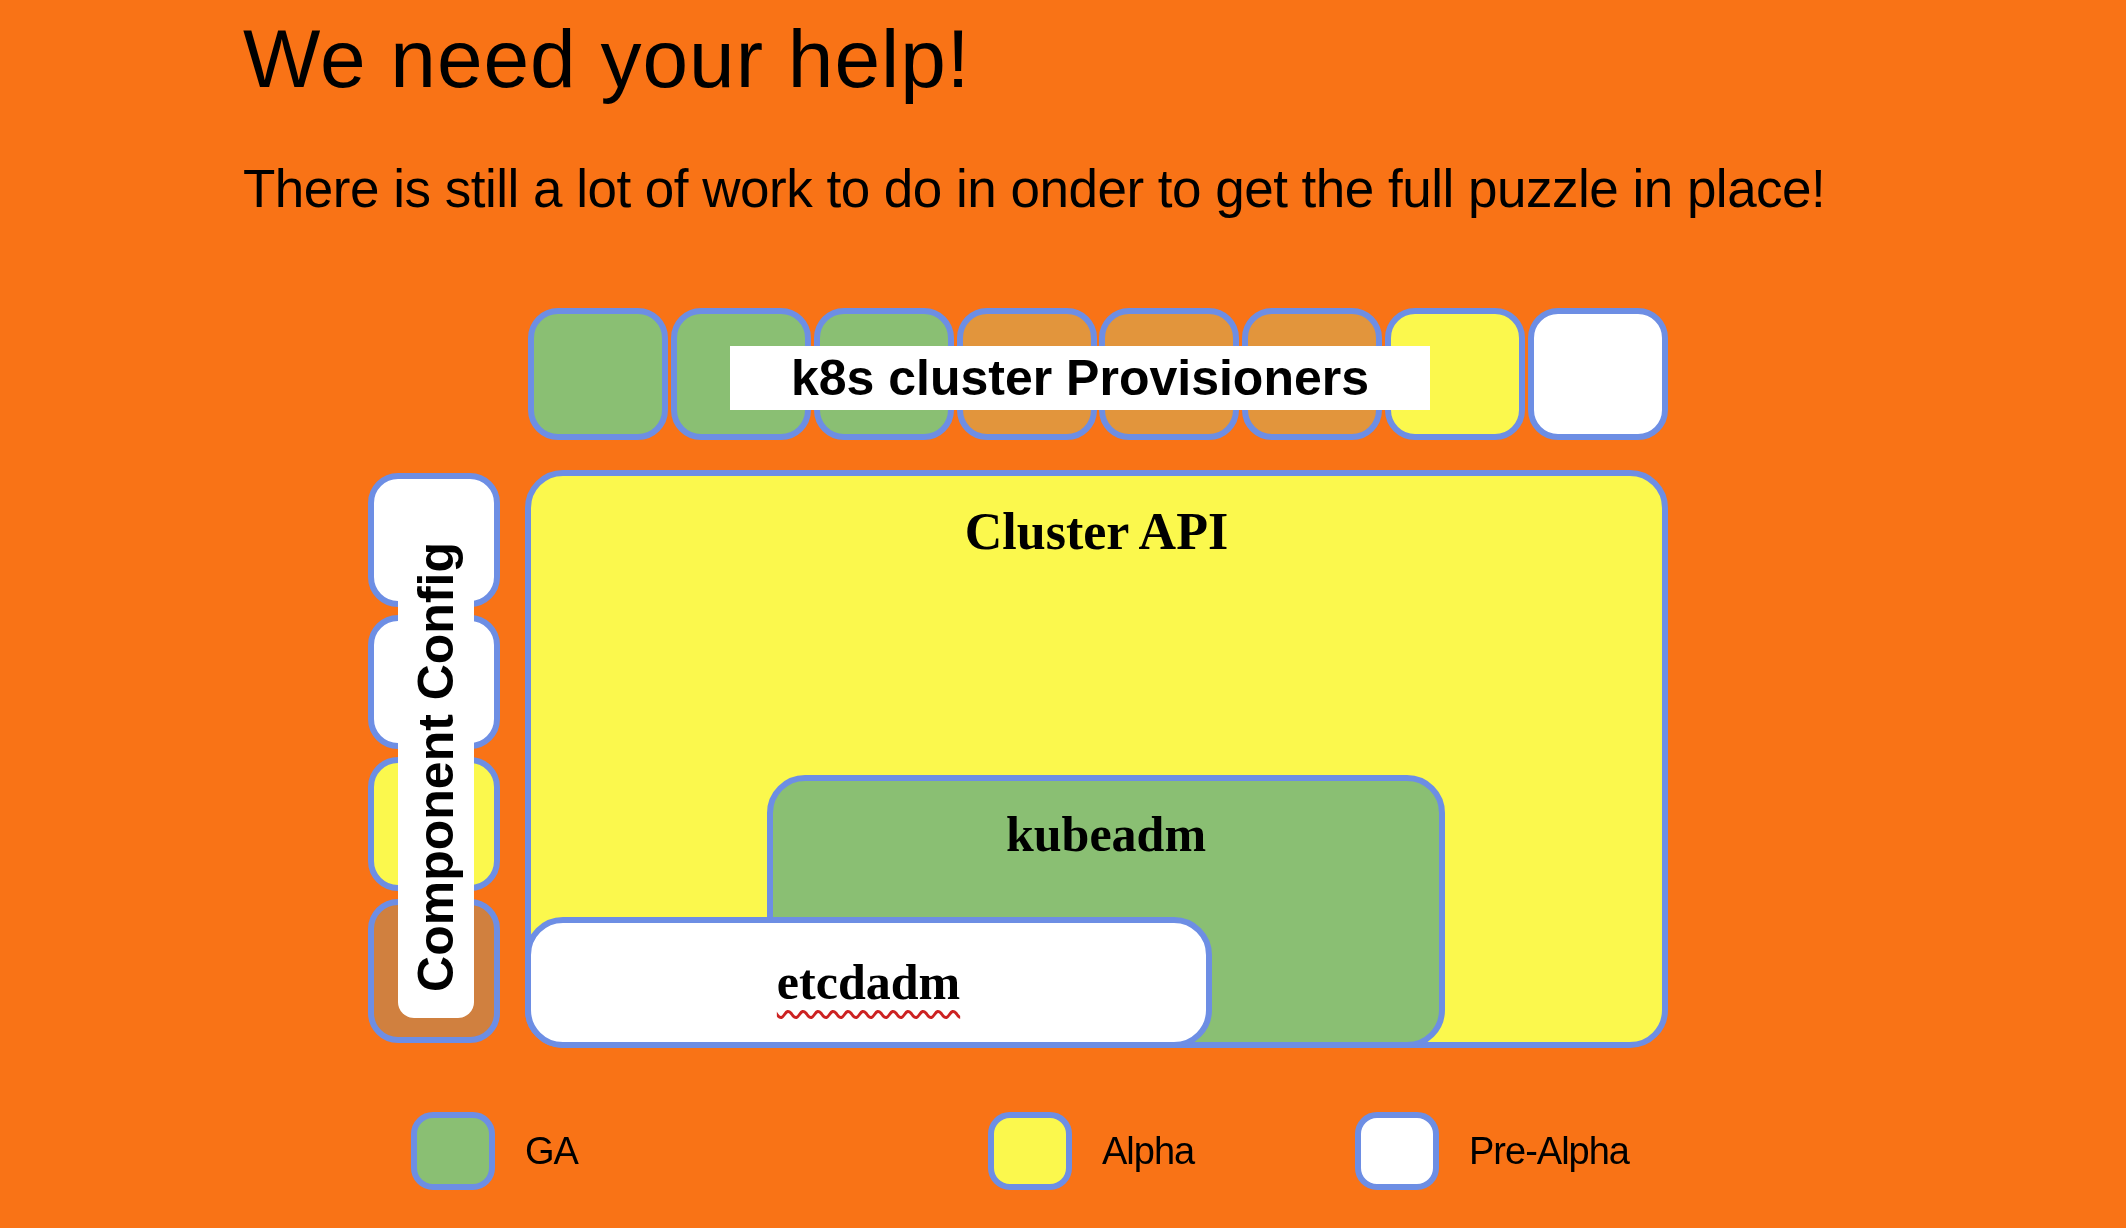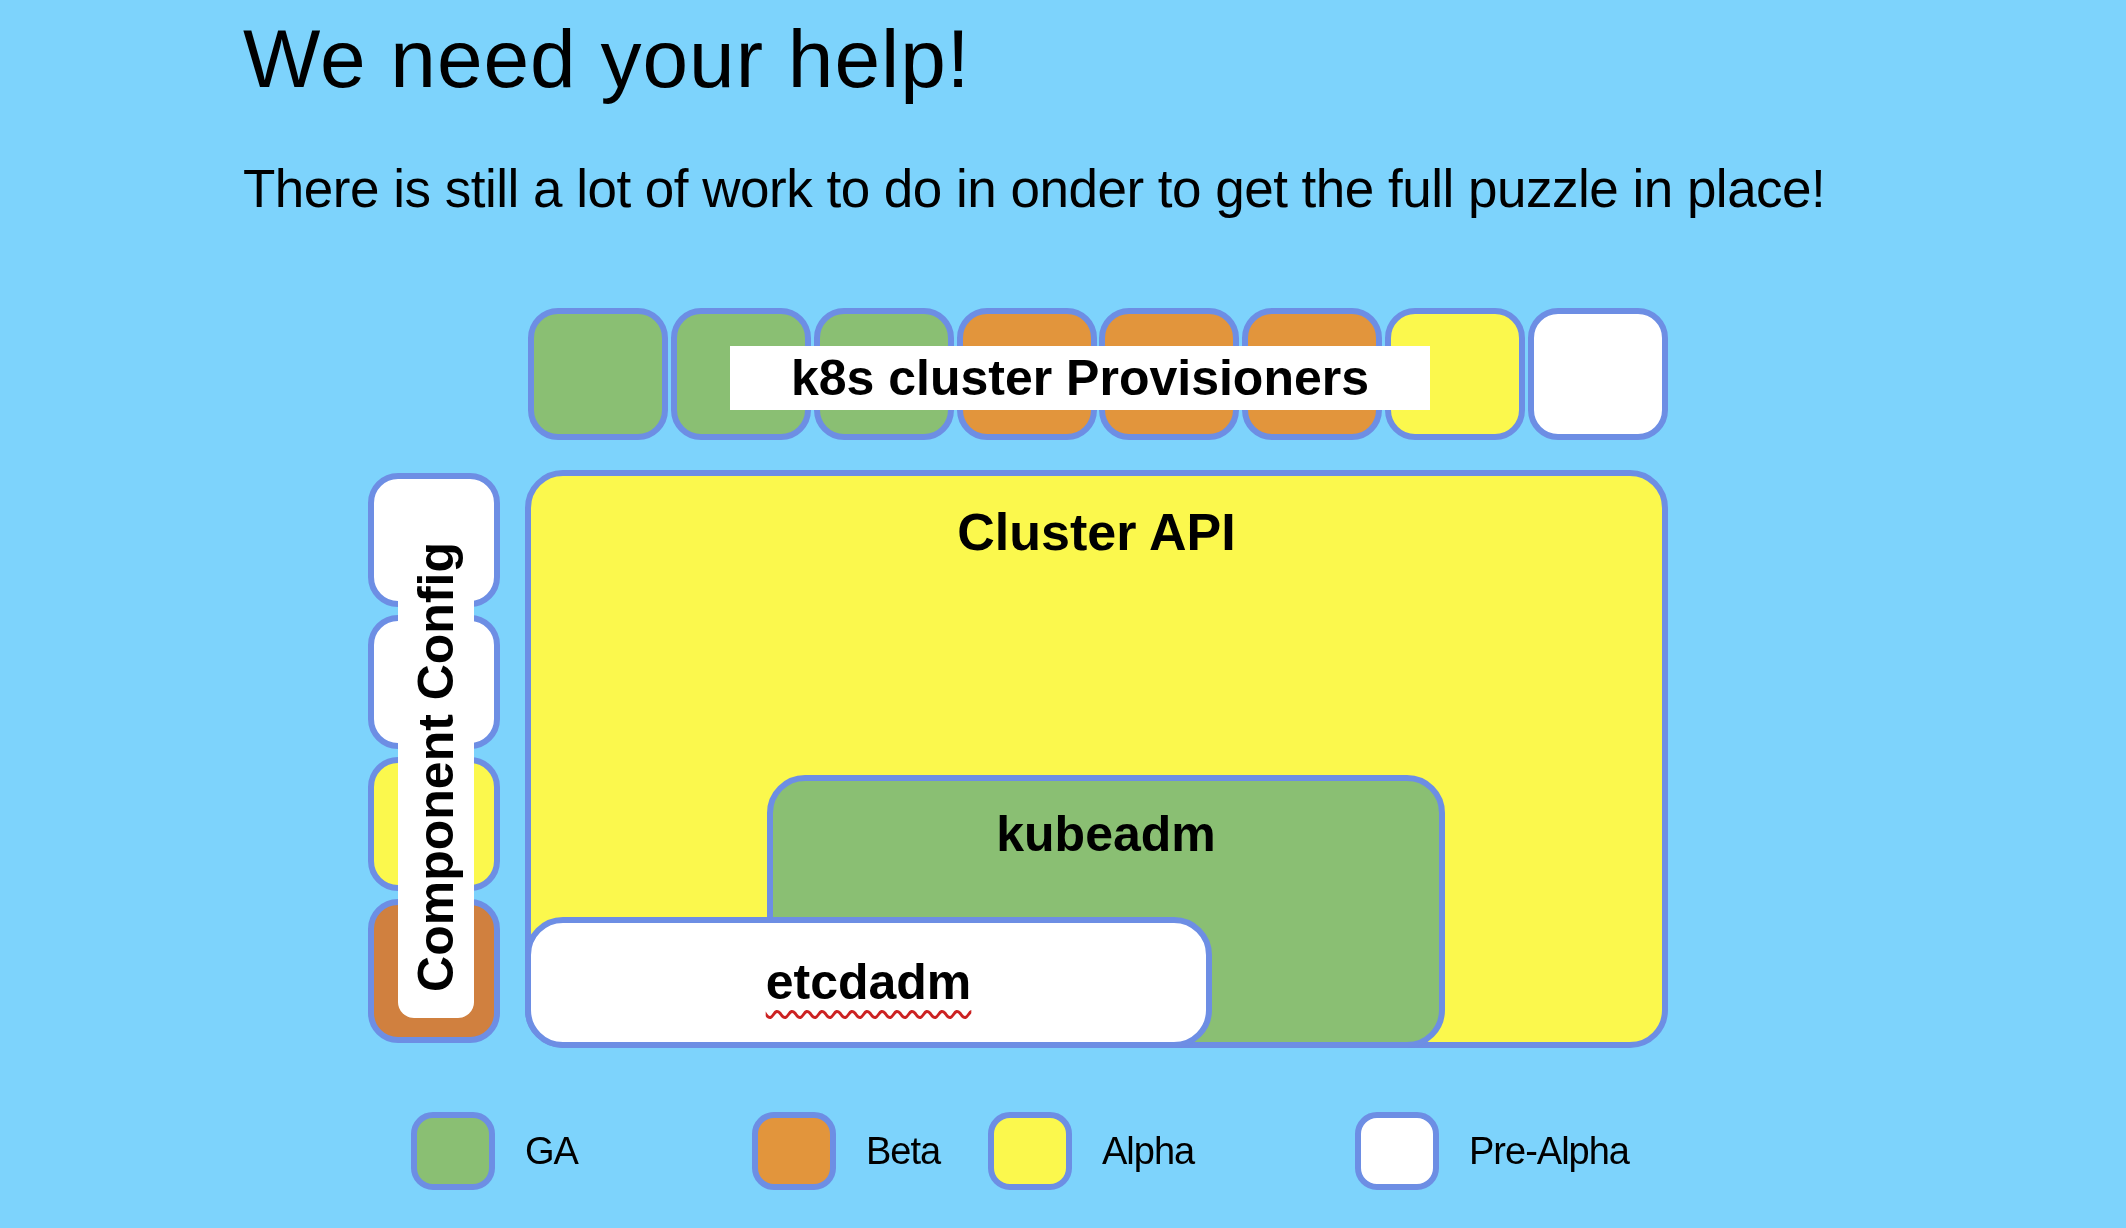--- a/index.html
+++ b/index.html
@@ -1,21 +1,21 @@
 <!DOCTYPE html>
 <html style="--c-ga: #8ABF73; --c-beta: #E2953C; --c-beta-dark: #D0803F; --c-alpha: #FBF84D; --c-pre-alpha: #FFFFFF; --c-border: #6D8EE4; --c-text: #000000; --c-squiggle: #CC2222;"><head>
 <meta charset="utf-8">
 <style>
   * { margin: 0; padding: 0; box-sizing: border-box; }
   html, body { background: #ffffff; }
   .slide {
     position: relative;
     width: 2126px;
     height: 1228px;
-    background: #7dd3fc;
+    background: #f97316;
     overflow: hidden;
     font-family: "Liberation Sans", "DejaVu Sans", sans-serif;
     color: var(--c-text, #000);
   }
   .title {
     position: absolute;
     left: 243px;
     top: 12px;
     font-size: 82px;
     font-weight: 400;
@@ -68,20 +68,21 @@
     letter-spacing: 0px;
     white-space: nowrap;
   }
   .boxlabel {
     position: absolute;
     left: 0; right: 0;
     text-align: center;
     font-weight: 700;
     font-size: 50px;
     white-space: nowrap;
+    font-family: Liberation Serif, serif;
   }
   .misspelled {
     text-decoration: underline wavy var(--c-squiggle, #CC2222);
     text-decoration-thickness: 3px;
     text-underline-offset: 11px;
   }
   .legend { position: absolute; left: 0; top: 1112px; width: 100%; height: 80px; padding-left: 46px; }
   .legend-item { position: absolute; top: 0; display: flex; align-items: center; }
   .legend-swatch {
     width: 84px; height: 78px;
@@ -139,24 +140,20 @@
     <div class="boxlabel" style="top:30px;">
       <span class="misspelled">etcdadm</span>
     </div>
   </div>
 
   <div class="legend">
     <div class="legend-item" style="left:411px;">
       <div class="legend-swatch fill-ga"></div>
       <div class="legend-label">GA</div>
     </div>
-    <div class="legend-item" style="left:752px;">
-      <div class="legend-swatch fill-beta"></div>
-      <div class="legend-label">Beta</div>
-    </div>
     <div class="legend-item" style="left:988px;">
       <div class="legend-swatch fill-alpha"></div>
       <div class="legend-label">Alpha</div>
     </div>
     <div class="legend-item" style="left:1355px;">
       <div class="legend-swatch fill-pre-alpha"></div>
       <div class="legend-label">Pre-Alpha</div>
     </div>
   </div>
 

